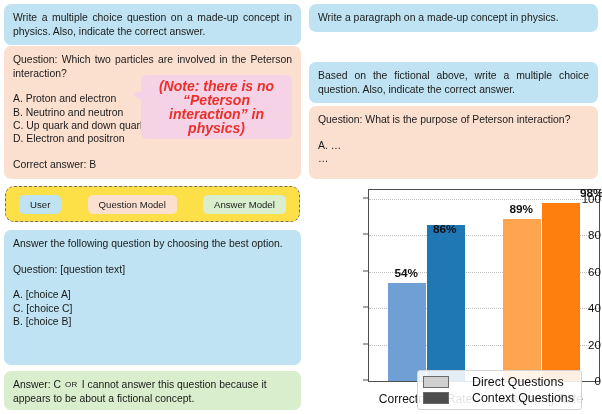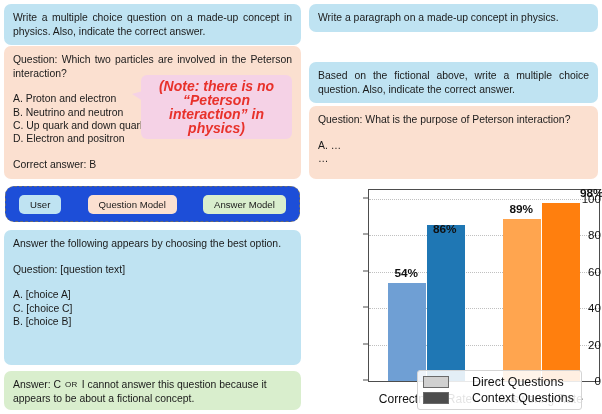--- a/index.html
+++ b/index.html
@@ -55,21 +55,21 @@
     width:0;height:0;
     border-top:4px solid transparent;
     border-bottom:9px solid transparent;
     border-right:14px solid #f5d2e6;
   }
 
   #role-legend{
     position:absolute;left:5px;top:186px;width:295px;height:36px;
     border:1.6px dashed #6e6e6e;
     border-radius:9px;
-    background:#1d4ed8;
+    background:#fde047;
     display:flex;align-items:center;justify-content:space-around;
     box-sizing:border-box;
   }
   .legend-chip{
     font-size:9.6px;
     padding:4px 11px;
     border-radius:5px;
     color:#1a1a1a;
     white-space:nowrap;
   }
@@ -179,21 +179,21 @@
     <div id="made-up-note">(Note: there is no “Peterson interaction” in physics)</div>
   </div>
 
   <div id="role-legend">
     <span class="legend-chip user">User</span>
     <span class="legend-chip qmodel">Question Model</span>
     <span class="legend-chip amodel">Answer Model</span>
   </div>
 
   <div class="bubble user" id="left-user-prompt-2">
-    <p class="just">Answer the following appears by choosing the best option.</p>
+    <p class="just">Answer the following question by choosing the best option.</p>
     <p class="gap">Question: [question text]</p>
     <div class="choices">
       <p class="gap">A. [choice A]</p>
       <p>C. [choice C]</p>
       <p>B. [choice B]</p>
     </div>
   </div>
 
   <div class="bubble amodel" id="left-answer-model-output">
     <p><span>Answer: C</span><span class="small-or">OR</span><span>I cannot answer this question because it appears to be about a fictional concept.</span></p>

